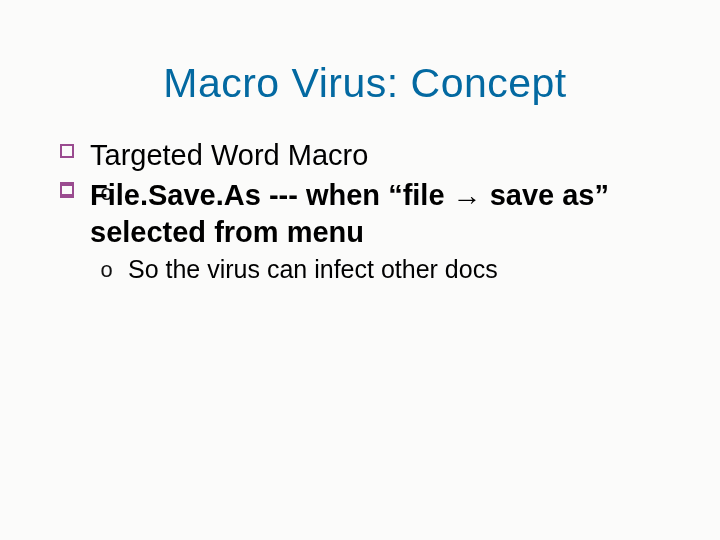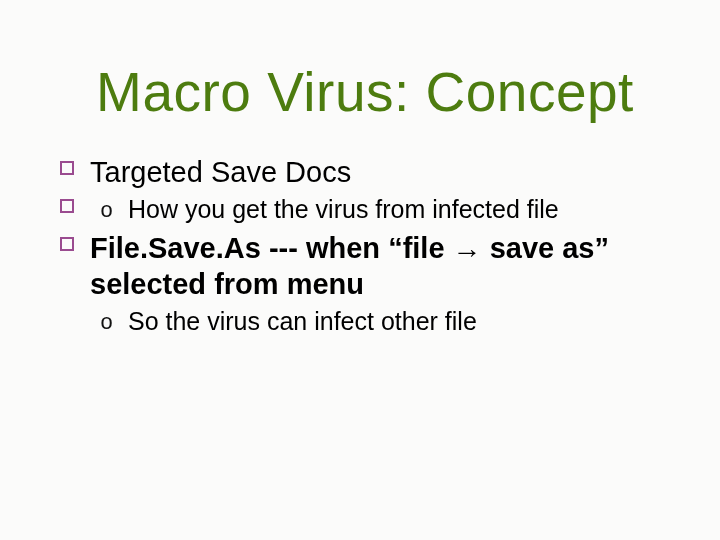--- a/index.html
+++ b/index.html
@@ -11,22 +11,22 @@
     font-family: "Comic Sans MS", "Comic Sans", cursive, sans-serif;
     color: #000;
   }
   .slide {
     box-sizing: border-box;
     width: 720px;
     height: 540px;
     padding: 40px 50px 40px 60px;
   }
   .title {
-    font-size: 55px;
-    color: #4d7c0f;
+    font-size: 41px;
+    color: #0369a1;
     text-align: center;
     margin: 20px 0 30px 0;
     font-weight: normal;
     letter-spacing: 0.5px;
   }
   .bullet-list {
     font-size: 29px;
     line-height: 1.25;
   }
   .b1 {
@@ -66,36 +66,35 @@
 <body>
 
 <div class="slide">
 
   <div class="title">Macro Virus: Concept</div>
 
   <div class="bullet-list">
 
     <div class="b1">
       <span class="marker"></span>
-      <span>Targeted Save Docs</span>
+      <span>Targeted Word Macro</span>
     </div>
 
     <div class="b1">
       <span class="marker"></span>
     </div>
 
     <div class="b2">
       <span class="marker">o</span>
-      <span>How you get the virus from infected file</span>
     </div>
 
     <div class="b1">
       <span class="marker"></span>
       <span class="arrow">File.Save.As --- when “file → save as” selected from menu</span>
     </div>
 
     <div class="b2">
       <span class="marker">o</span>
-      <span>So the virus can infect other file</span>
+      <span>So the virus can infect other docs</span>
     </div>
 
   </div>
 </div>
 
 </body></html>

